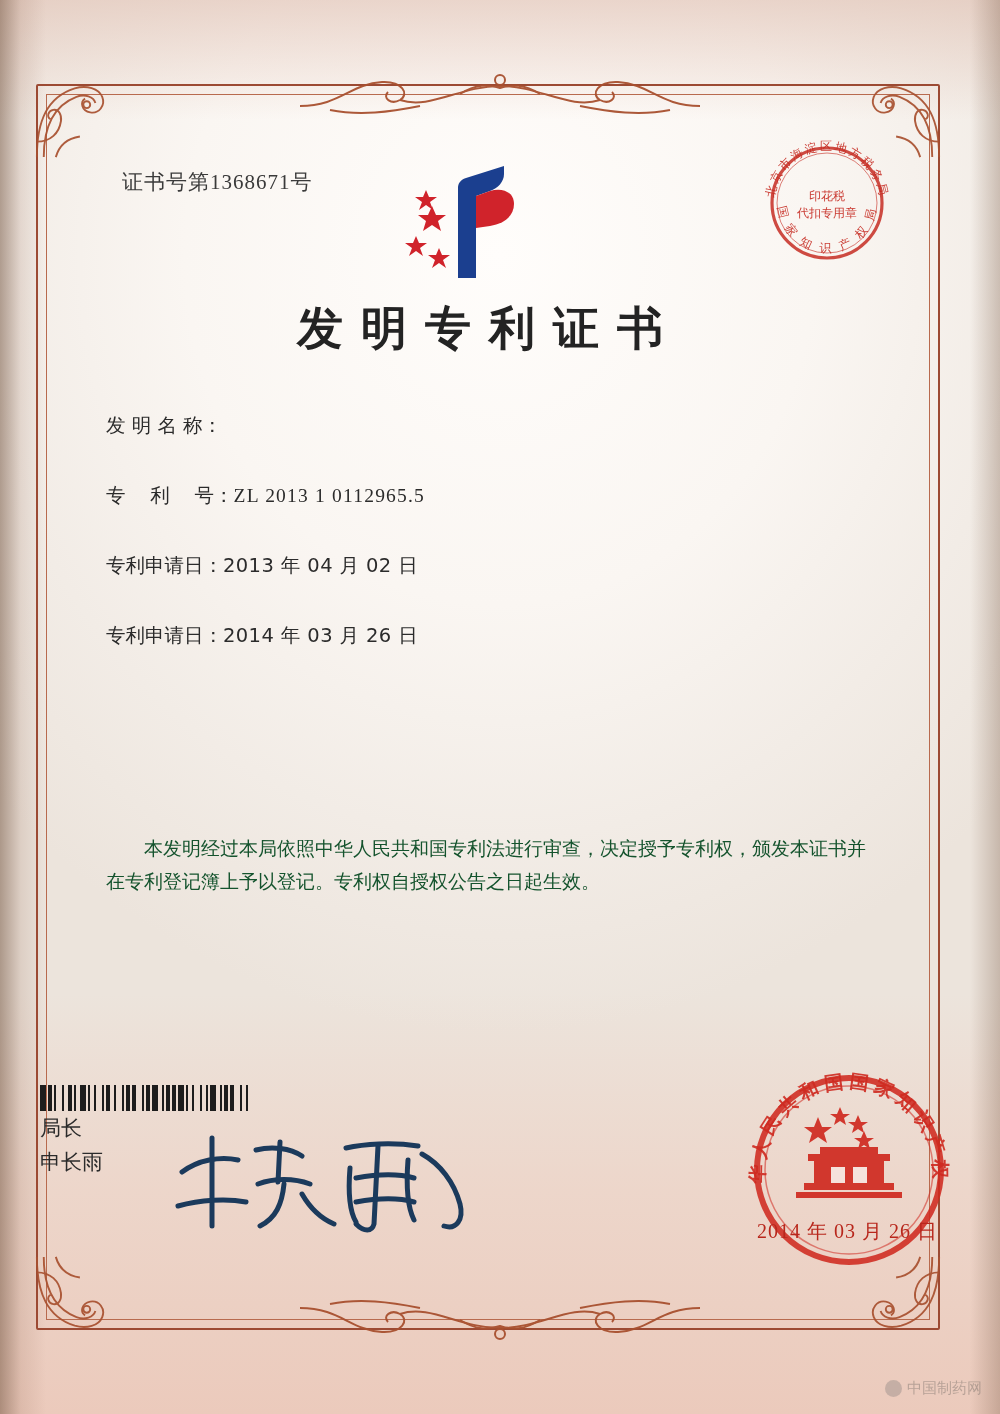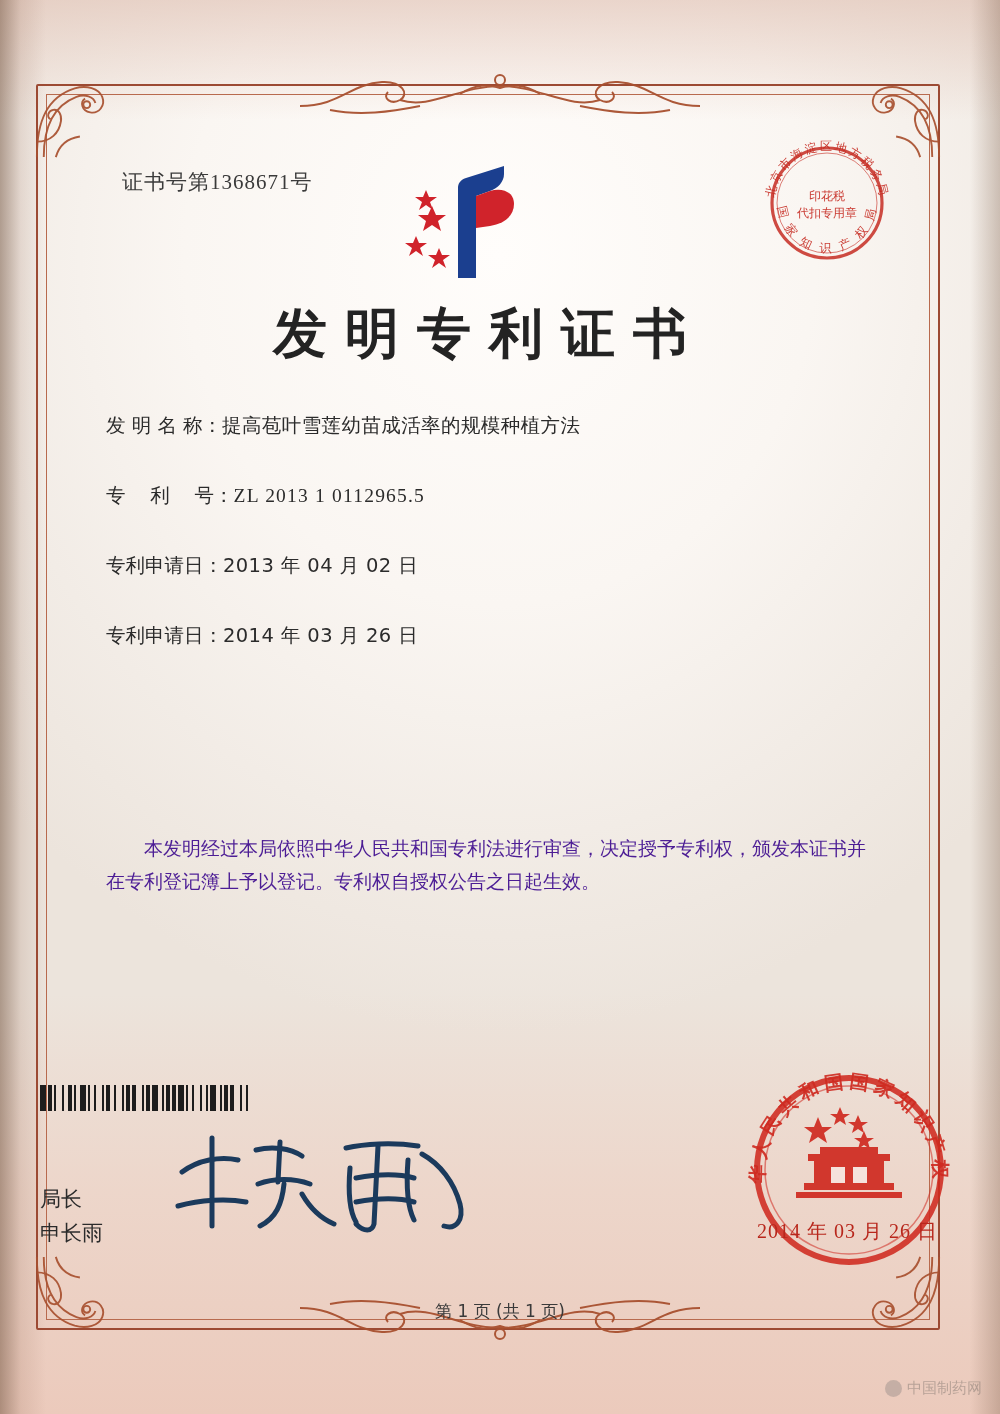--- a/index.html
+++ b/index.html
@@ -137,21 +137,21 @@
     width: 150px;
     height: 150px;
   }
   .tax-stamp svg { width: 100%; height: 100%; }
 
   .title {
     position: absolute;
     left: 0; right: 0;
     top: 178px;
     text-align: center;
-    font-size: 54px;
+    font-size: 46px;
     font-weight: bold;
     letter-spacing: 18px;
     color: #232323;
     font-family: "DejaVu Sans", sans-serif;
     text-indent: 18px;
   }
 
   .fields {
     position: absolute;
     left: 26px;
@@ -183,21 +183,21 @@
   }
 
   .paras {
     position: absolute;
     left: 26px;
     top: 712px;
     width: 760px;
     font-family: "DejaVu Sans", sans-serif;
     font-size: 19px;
     line-height: 33px;
-    color: #4c1d95;
+    color: #14532d;
     text-align: justify;
   }
   .paras p {
     margin: 0 0 2px 0;
     text-indent: 38px;
   }
 
   
   .barcode {
     position: absolute;
@@ -212,21 +212,21 @@
   .barcode i {
     display: block;
     background: #1d1d1d;
     height: 100%;
   }
 
   
   .sig-block {
     position: absolute;
     left: 40px;
-    top: 1182px;
+    top: 1111px;
     font-family: "DejaVu Sans", sans-serif;
     font-size: 21px;
     color: #2b2b2b;
     line-height: 34px;
   }
   .signature {
     position: absolute;
     left: 160px;
     top: 1120px;
     width: 330px;
@@ -386,21 +386,20 @@
         <text x="75" y="72" text-anchor="middle" font-family="DejaVu Sans, sans-serif" font-size="12" fill="#c62b22" opacity="0.92">印花税</text>
         <text x="75" y="89" text-anchor="middle" font-family="DejaVu Sans, sans-serif" font-size="12" fill="#c62b22" opacity="0.92">代扣专用章</text>
       </svg>
     </div>
 
     <div class="title">发明专利证书</div>
 
     <div class="fields">
       <div class="field">
         <span class="lbl">发 明 名 称：</span>
-        <span class="val">提高苞叶雪莲幼苗成活率的规模种植方法</span>
       </div>
       <div class="field">
         <span class="lbl">专    利    号：</span>
         <span class="val mono">ZL 2013 1 0112965.5</span>
       </div>
       <div class="field">
         <span class="lbl">专利申请日：</span>
         <span class="val">2013 年 04 月 02 日</span>
       </div>
       <div class="field">
@@ -526,19 +525,18 @@
         <rect x="119" y="112" width="14" height="16" fill="#f6e3de"></rect>
         <polygon points="84,62 88,72 98,72 90,78 93,88 84,82 75,88 78,78 70,72 80,72"></polygon>
         <polygon points="106,52 109,59 116,59 110,63 112,70 106,66 100,70 102,63 96,59 103,59"></polygon>
         <polygon points="124,60 127,67 134,67 128,71 130,78 124,74 118,78 120,71 114,67 121,67"></polygon>
         <polygon points="130,76 133,83 140,83 134,87 136,94 130,90 124,94 126,87 120,83 127,83"></polygon>
       </g>
     </svg>
   </div>
   <div class="seal-date">2014 年 03 月 26 日</div>
 
-  <div class="footer">第 1 页 (共 1 页)</div>
 
   <div class="watermark">
     <span class="wm-dot"></span>
     <span>中国制药网</span>
   </div>
 </div>
 
 </body></html>

